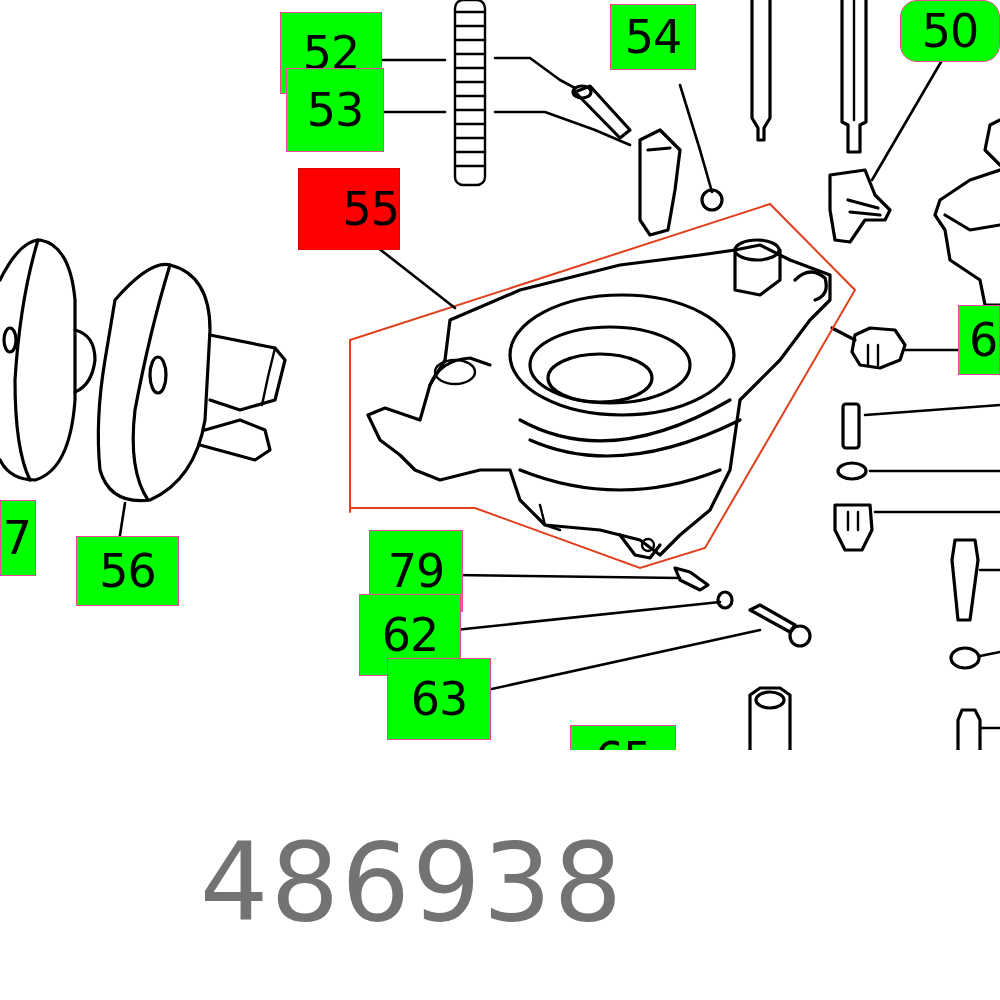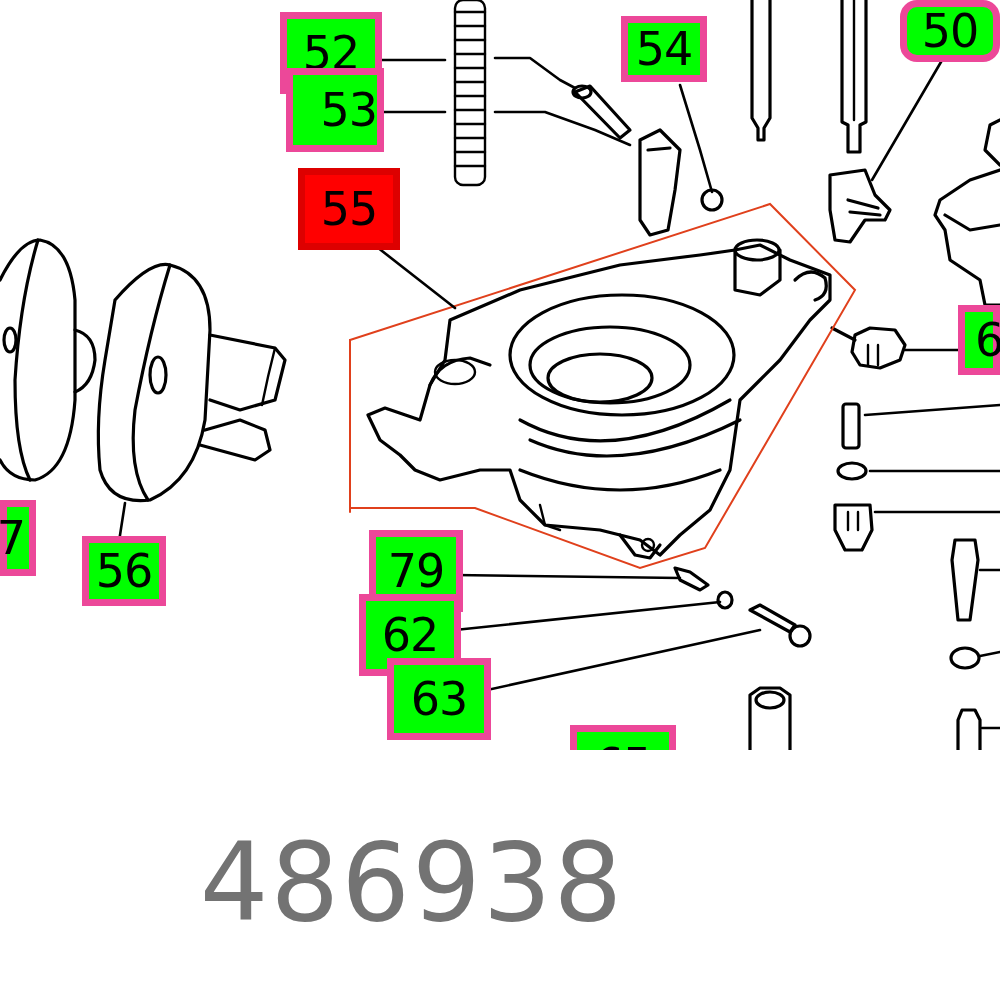--- a/index.html
+++ b/index.html
@@ -6,23 +6,23 @@
     body { width: 1000px; height: 1000px; position: relative; overflow: hidden; font-family: "DejaVu Sans", sans-serif; }
     .diagram { position: absolute; left: 0; top: 0; width: 1000px; height: 750px; overflow: hidden; background: #fff; }
     svg.art { position: absolute; left: 0; top: 0; }
     .art path, .art line, .art ellipse, .art rect, .art polyline, .art circle { fill: none; stroke: #000; stroke-width: 3.2; stroke-linejoin: round; stroke-linecap: round; }
     .art .thin { stroke-width: 2.4; }
     .art .leader { stroke-width: 2.6; }
     .art .fillw { fill: #fff; }
     .art .highlight { stroke: #e0401c; stroke-width: 2; fill: none; }
     .label { position: absolute; display: flex; align-items: center; justify-content: center;
       font-family: "DejaVu Sans", sans-serif; font-size: 46px; color: #000; letter-spacing: -1px;
-      box-sizing: border-box; border: 7px solid #ec4899; line-height: 1; }
+      box-sizing: border-box; border: 1px solid #ec4899; line-height: 1; }
     .label.green { background: #00ff00; }
-    .label.red { background: #ff0000; border-color: #d00; }
+    .label.red { background: #ff0000; border-color: #d00; justify-content: flex-end; }
     .part-number { position: absolute; left: 16px; top: 820px; width: 792px; text-align: center;
       font-family: "DejaVu Sans", sans-serif; font-size: 108px; font-weight: normal; color: #737373; letter-spacing: 2px; }
   </style>
 </head>
 <body>
 
 <div class="diagram">
   <svg class="art" width="1000" height="750" viewBox="0 0 1000 750">
 
     <g>
@@ -160,36 +160,36 @@
       <path d="M125 503 L118 548" class="leader"></path>
       <path d="M455 575 L680 578" class="leader"></path>
       <path d="M455 630 L720 602" class="leader"></path>
       <path d="M478 692 L760 630" class="leader"></path>
     </g>
   </svg>
 
   <div class="label green" style="left:280px;top:12px;width:102px;height:82px;">
       <span>52</span>
     </div>
-  <div class="label green" style="left:286px;top:68px;width:98px;height:84px;justify-content:flex-end;">
+  <div class="label green" style="left:286px;top:68px;width:98px;height:84px;">
       <span>53</span>
     </div>
-  <div class="label green" style="left:610px;top:16px;width:86px;height:66px;margin-left:11px;">
+  <div class="label green" style="left:610px;top:4px;width:86px;height:66px;">
       <span>54</span>
     </div>
   <div class="label green" style="left:900px;top:0px;width:100px;height:62px;border-radius:17px;">
       <span>50</span>
     </div>
   <div class="label red" style="left:298px;top:168px;width:102px;height:82px;">
       <span>55</span>
     </div>
   <div class="label green" style="left:0px;top:500px;width:36px;height:76px;justify-content:flex-end;padding-right:4px;">
       <span>7</span>
     </div>
-  <div class="label green" style="left:82px;top:536px;width:84px;height:70px;">
+  <div class="label green" style="left:76px;top:536px;width:103px;height:70px;">
       <span>56</span>
     </div>
   <div class="label green" style="left:958px;top:305px;width:42px;height:70px;justify-content:flex-start;padding-left:10px;">
       <span>6</span>
     </div>
   <div class="label green" style="left:369px;top:530px;width:94px;height:82px;">
       <span>79</span>
     </div>
   <div class="label green" style="left:359px;top:594px;width:102px;height:82px;">
       <span>62</span>

